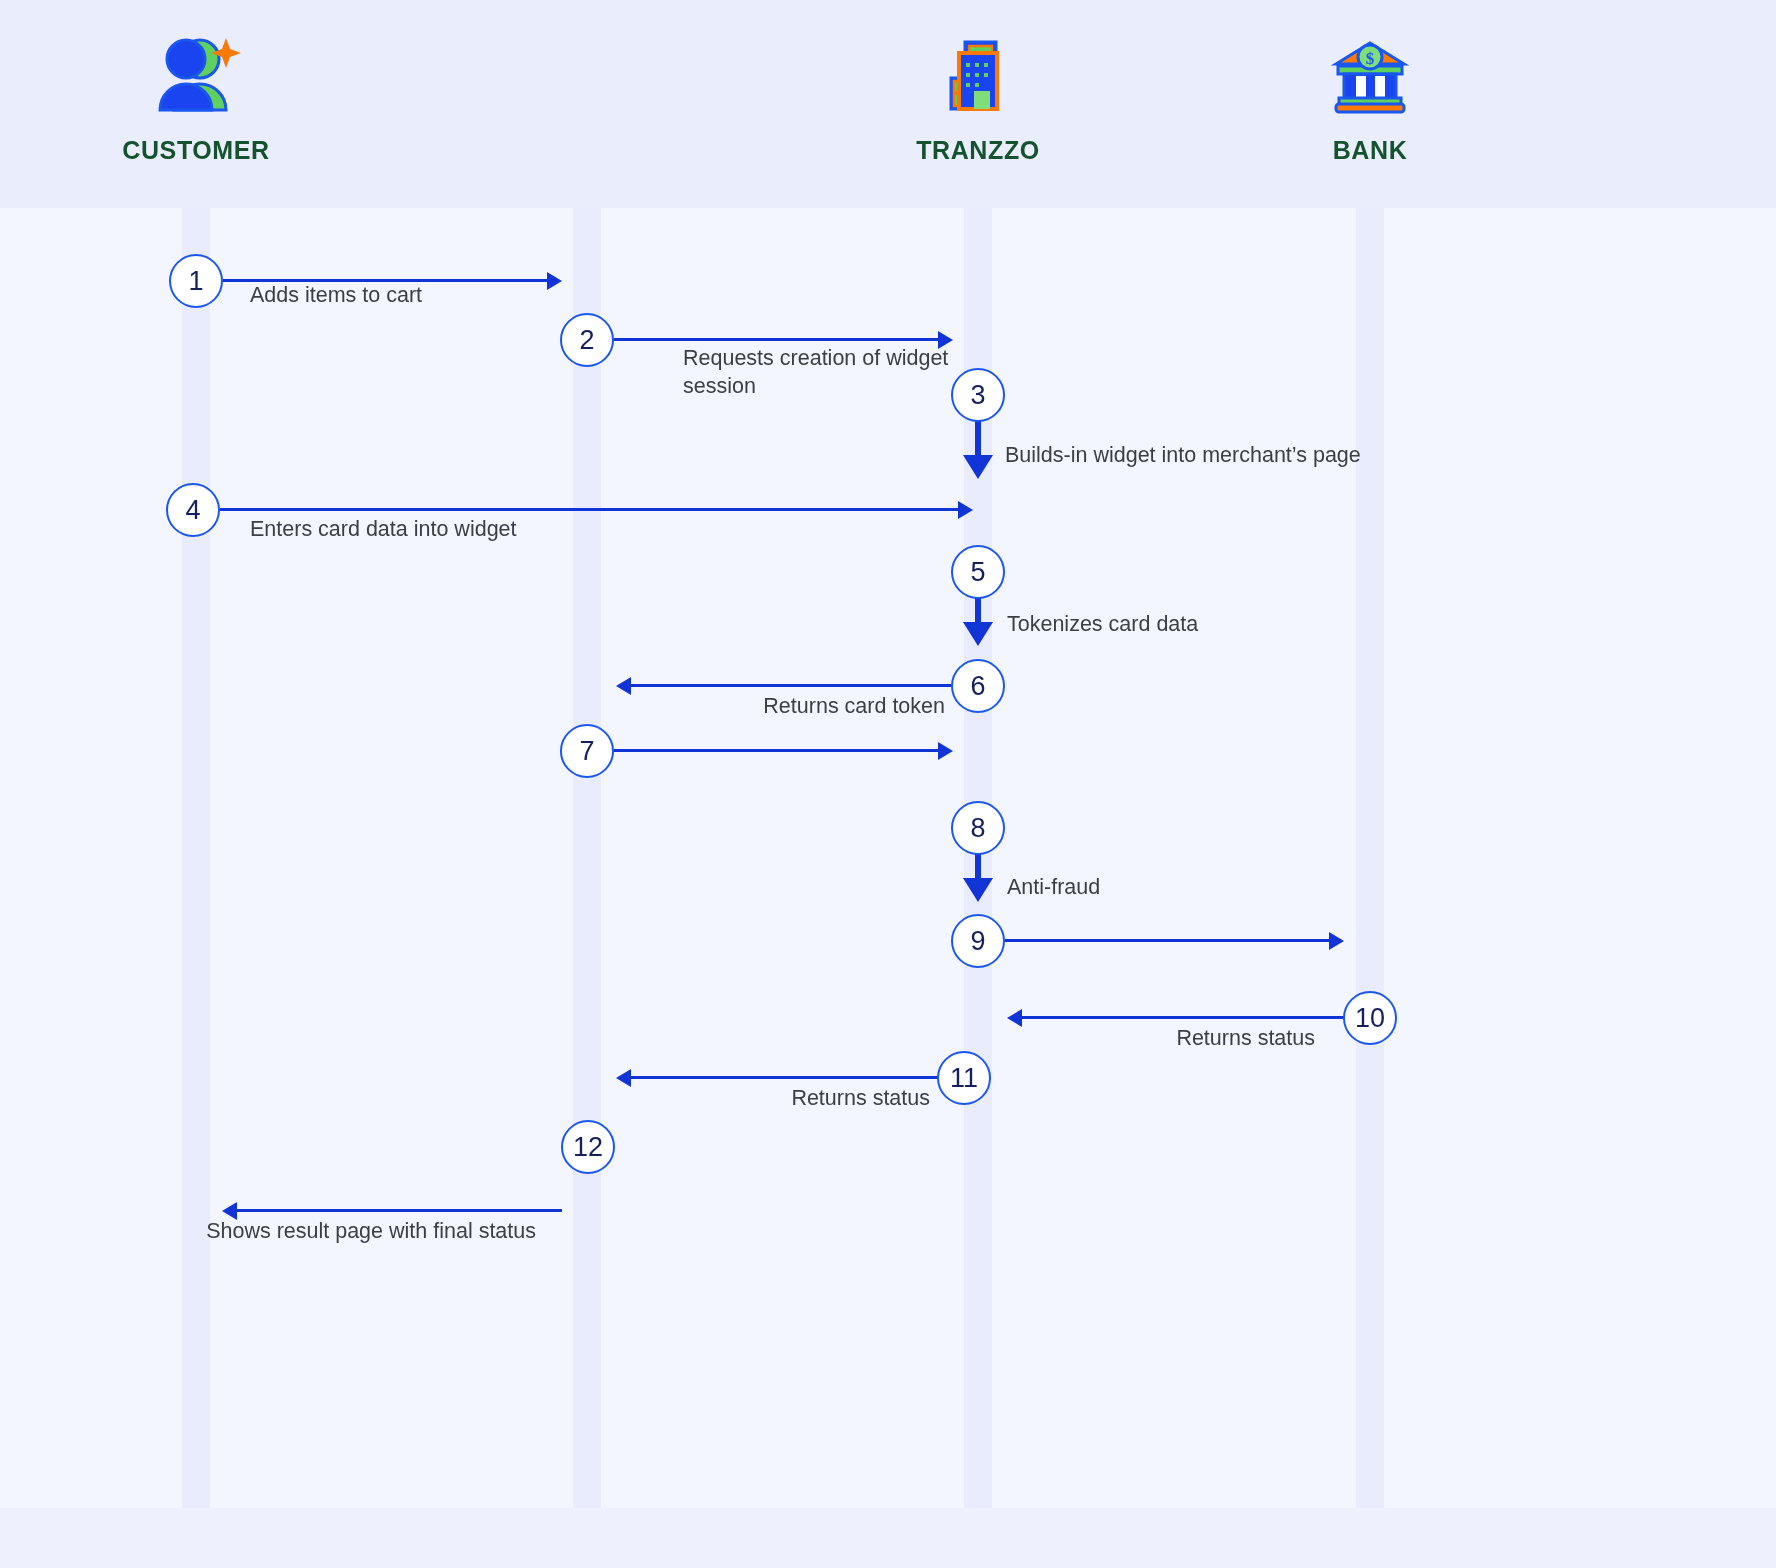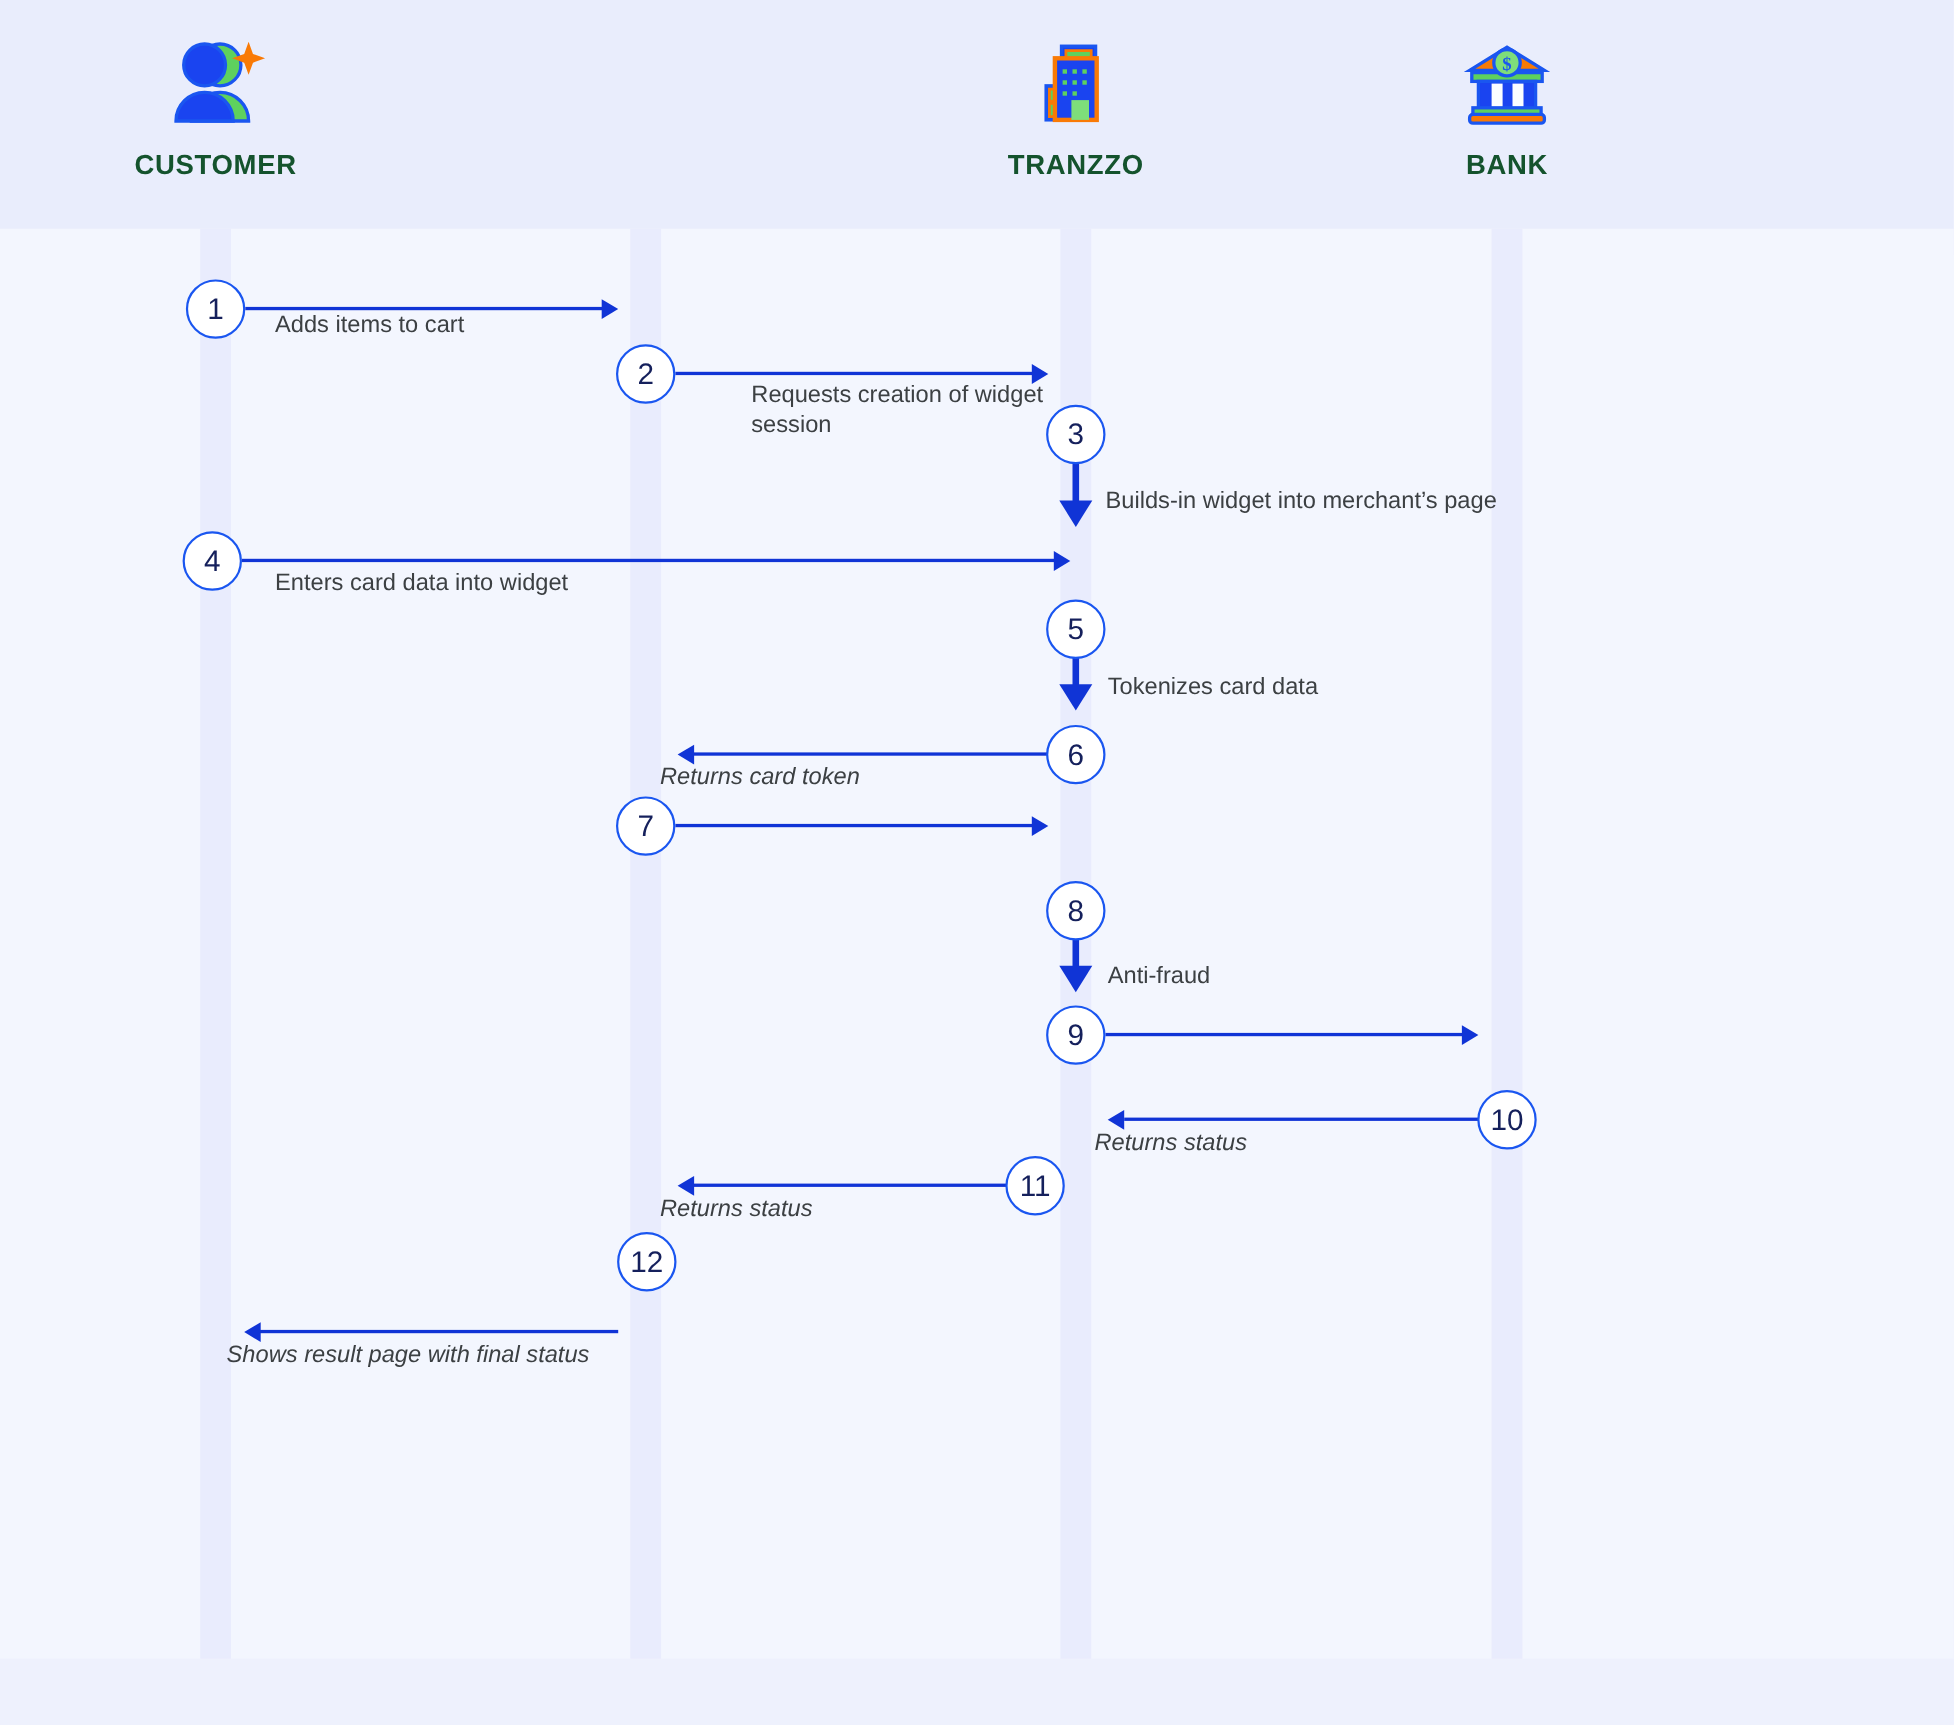--- a/index.html
+++ b/index.html
@@ -68,21 +68,21 @@
   }
   .head-d{
     position:absolute;width:0;height:0;z-index:5;
     border-left:15px solid transparent;border-right:15px solid transparent;
     border-top:24px solid #1034d6;
   }
   .lbl{
     position:absolute;font-size:21.5px;line-height:1.32;color:#3c4043;
     z-index:6;white-space:pre-line;
   }
-  .lbl.r{font-style:italic;}
+  .lbl.r{text-align:right;}
 </style>
 </head>
 <body>
 
 <div id="stage">
 
   <div id="header">
 
     <div class="actor" style="left:76px">
       <div class="ico">
@@ -192,21 +192,21 @@
 
   <div class="circle" style="left:951px;top:914px">9</div>
   <div class="hline" style="left:1005px;top:939px;width:330px"></div>
   <div class="head-r" style="left:1329px;top:932px"></div>
 
   <div class="circle" style="left:1343px;top:991px">10</div>
   <div class="hline" style="left:1022px;top:1016px;width:322px"></div>
   <div class="head-l" style="left:1007px;top:1009px"></div>
   <div class="lbl r" style="left:995px;top:1024px;width:320px">Returns status</div>
 
-  <div class="circle" style="left:914px;top:1051px">11</div>
+  <div class="circle" style="left:937px;top:1051px">11</div>
   <div class="hline" style="left:630px;top:1076px;width:326px"></div>
   <div class="head-l" style="left:616px;top:1069px"></div>
   <div class="lbl r" style="left:600px;top:1084px;width:330px">Returns status</div>
 
   <div class="circle" style="left:561px;top:1120px">12</div>
   <div class="hline" style="left:236px;top:1209px;width:326px"></div>
   <div class="head-l" style="left:222px;top:1202px"></div>
   <div class="lbl r" style="left:206px;top:1217px;width:330px">Shows result page with final status</div>
 
 </div>

